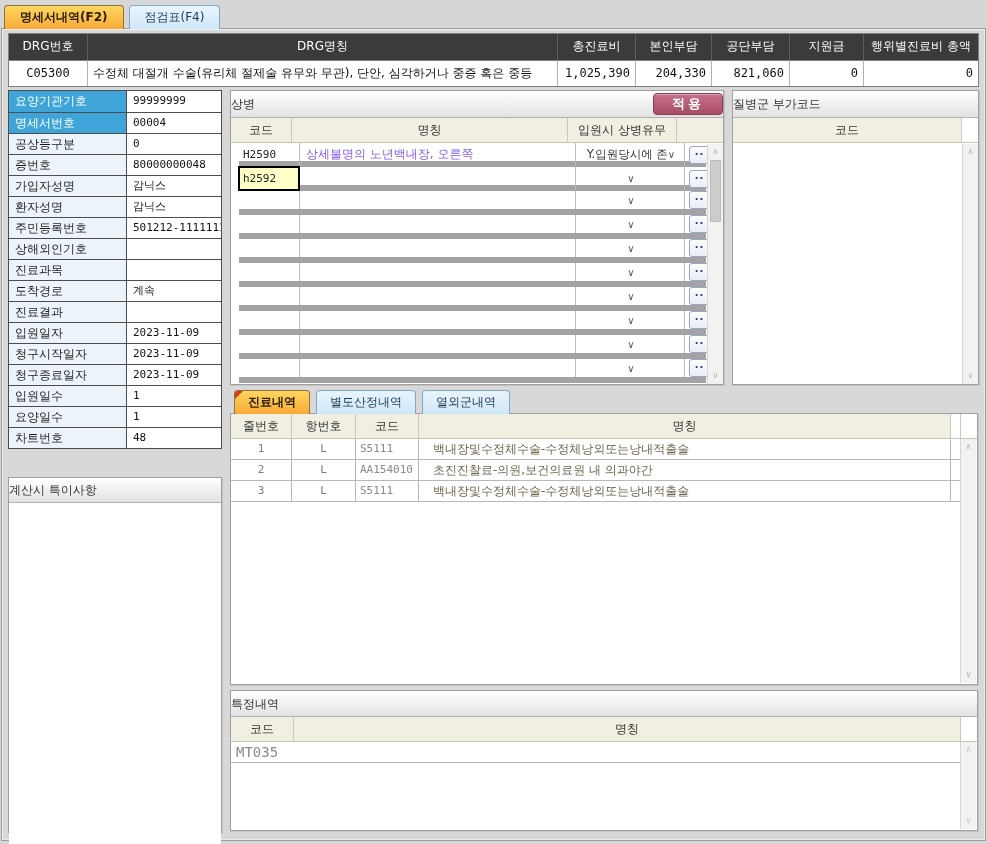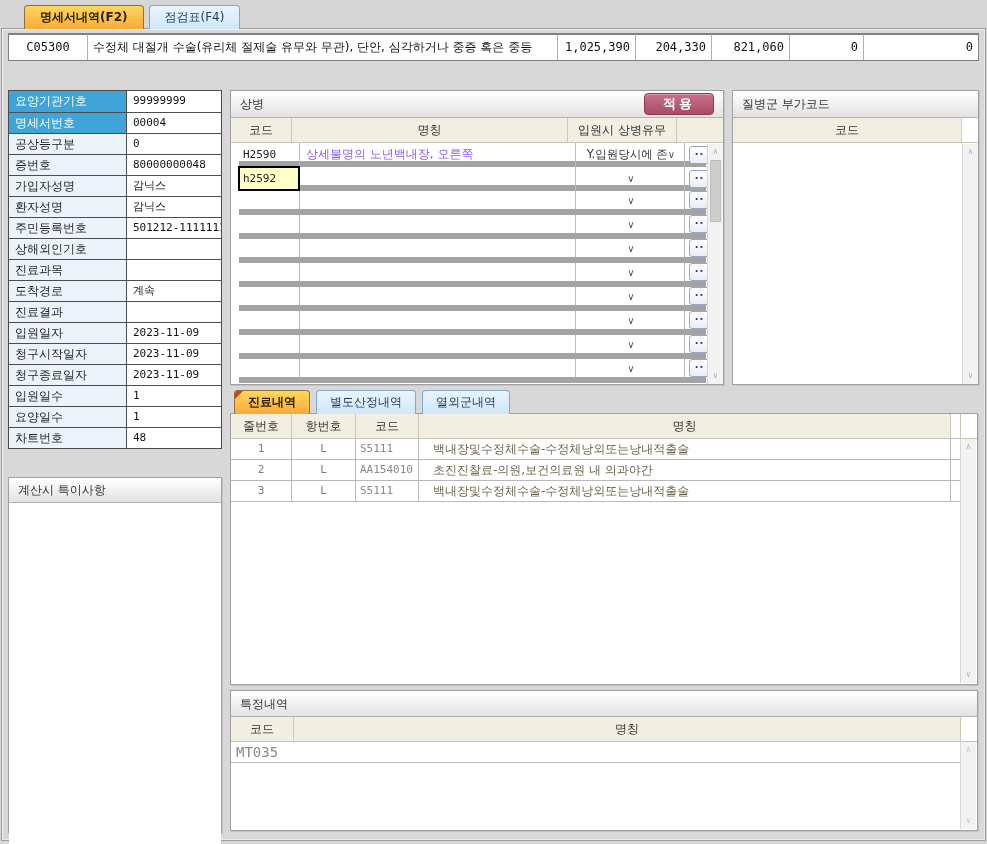--- a/index.html
+++ b/index.html
@@ -12,21 +12,21 @@
   .mono { font-family:"DejaVu Sans Mono","DejaVu Sans",sans-serif; }
 
   
   .content-frame {
     position:absolute; left:1px; right:1px; top:28px; bottom:3px;
     border:1px solid #9c9c9c; box-shadow: inset 1px 1px 0 #f0f0f0, inset -1px -1px 0 #eaeaea;
     background:#d8d8d8;
   }
 
   
-  .top-tabs { position:absolute; top:5px; left:24px; display:flex; gap:5px; z-index:5; }
+  .top-tabs { position:absolute; top:5px; left:4px; display:flex; gap:5px; z-index:5; }
   .top-tab {
     height:24px; line-height:22px; padding:0 15px;
     border:1px solid #7d7d7d; border-bottom:none;
     border-radius:4px 4px 0 0; cursor:default;
   }
   .top-tab.active {
     background:linear-gradient(#ffd75e,#f9a93a);
     font-weight:bold; color:#2b2000; border-color:#8a7340;
   }
   .top-tab.inactive {
@@ -68,21 +68,21 @@
     font-family:"DejaVu Sans Mono","DejaVu Sans",sans-serif; font-size:11px;
     white-space:nowrap; overflow:hidden;
   }
 
   
   .panel {
     position:absolute; background:#fff; border:1px solid #a0a0a0; z-index:4;
     box-shadow: 1px 1px 0 #c4c4c4;
   }
   .panel-header {
-    height:27px; line-height:26px; padding:0 9px;
+    height:27px; line-height:26px; padding:0 0;
     background:linear-gradient(#ffffff,#e2e2e2);
     border-bottom:1px solid #b2b2b2; color:#333;
     display:flex; align-items:center; justify-content:space-between;
   }
   .thead { background:#f1efe1; border-bottom:1px solid #c9c5b5; color:#333; }
   .thead .th { text-align:center; line-height:24px; height:24px; white-space:nowrap; overflow:hidden; border-left:1px solid #cdc9ba; }
   .thead .th:first-child { border-left:none; }
 
   
   .calc-panel { left:8px; top:477px; width:214px; height:356px; }
@@ -182,20 +182,29 @@
 <body>
 
 <div class="content-frame"></div>
 
 <div class="top-tabs">
   <div class="top-tab active">명세서내역(F2)</div>
   <div class="top-tab inactive">점검표(F4)</div>
 </div>
 
 <div class="drg-table">
+  <div class="drg-row drg-head">
+    <div class="drg-cell">DRG번호</div>
+    <div class="drg-cell">DRG명칭</div>
+    <div class="drg-cell">총진료비</div>
+    <div class="drg-cell">본인부담</div>
+    <div class="drg-cell">공단부담</div>
+    <div class="drg-cell">지원금</div>
+    <div class="drg-cell">행위별진료비 총액</div>
+  </div>
   <div class="drg-row drg-body">
     <div class="drg-cell ta-c mono">C05300</div>
     <div class="drg-cell ta-l">수정체 대절개 수술(유리체 절제술 유무와 무관), 단안, 심각하거나 중증 혹은 중등</div>
     <div class="drg-cell ta-r mono">1,025,390</div>
     <div class="drg-cell ta-r mono">204,330</div>
     <div class="drg-cell ta-r mono">821,060</div>
     <div class="drg-cell ta-r mono">0</div>
     <div class="drg-cell ta-r mono">0</div>
   </div>
 </div>

